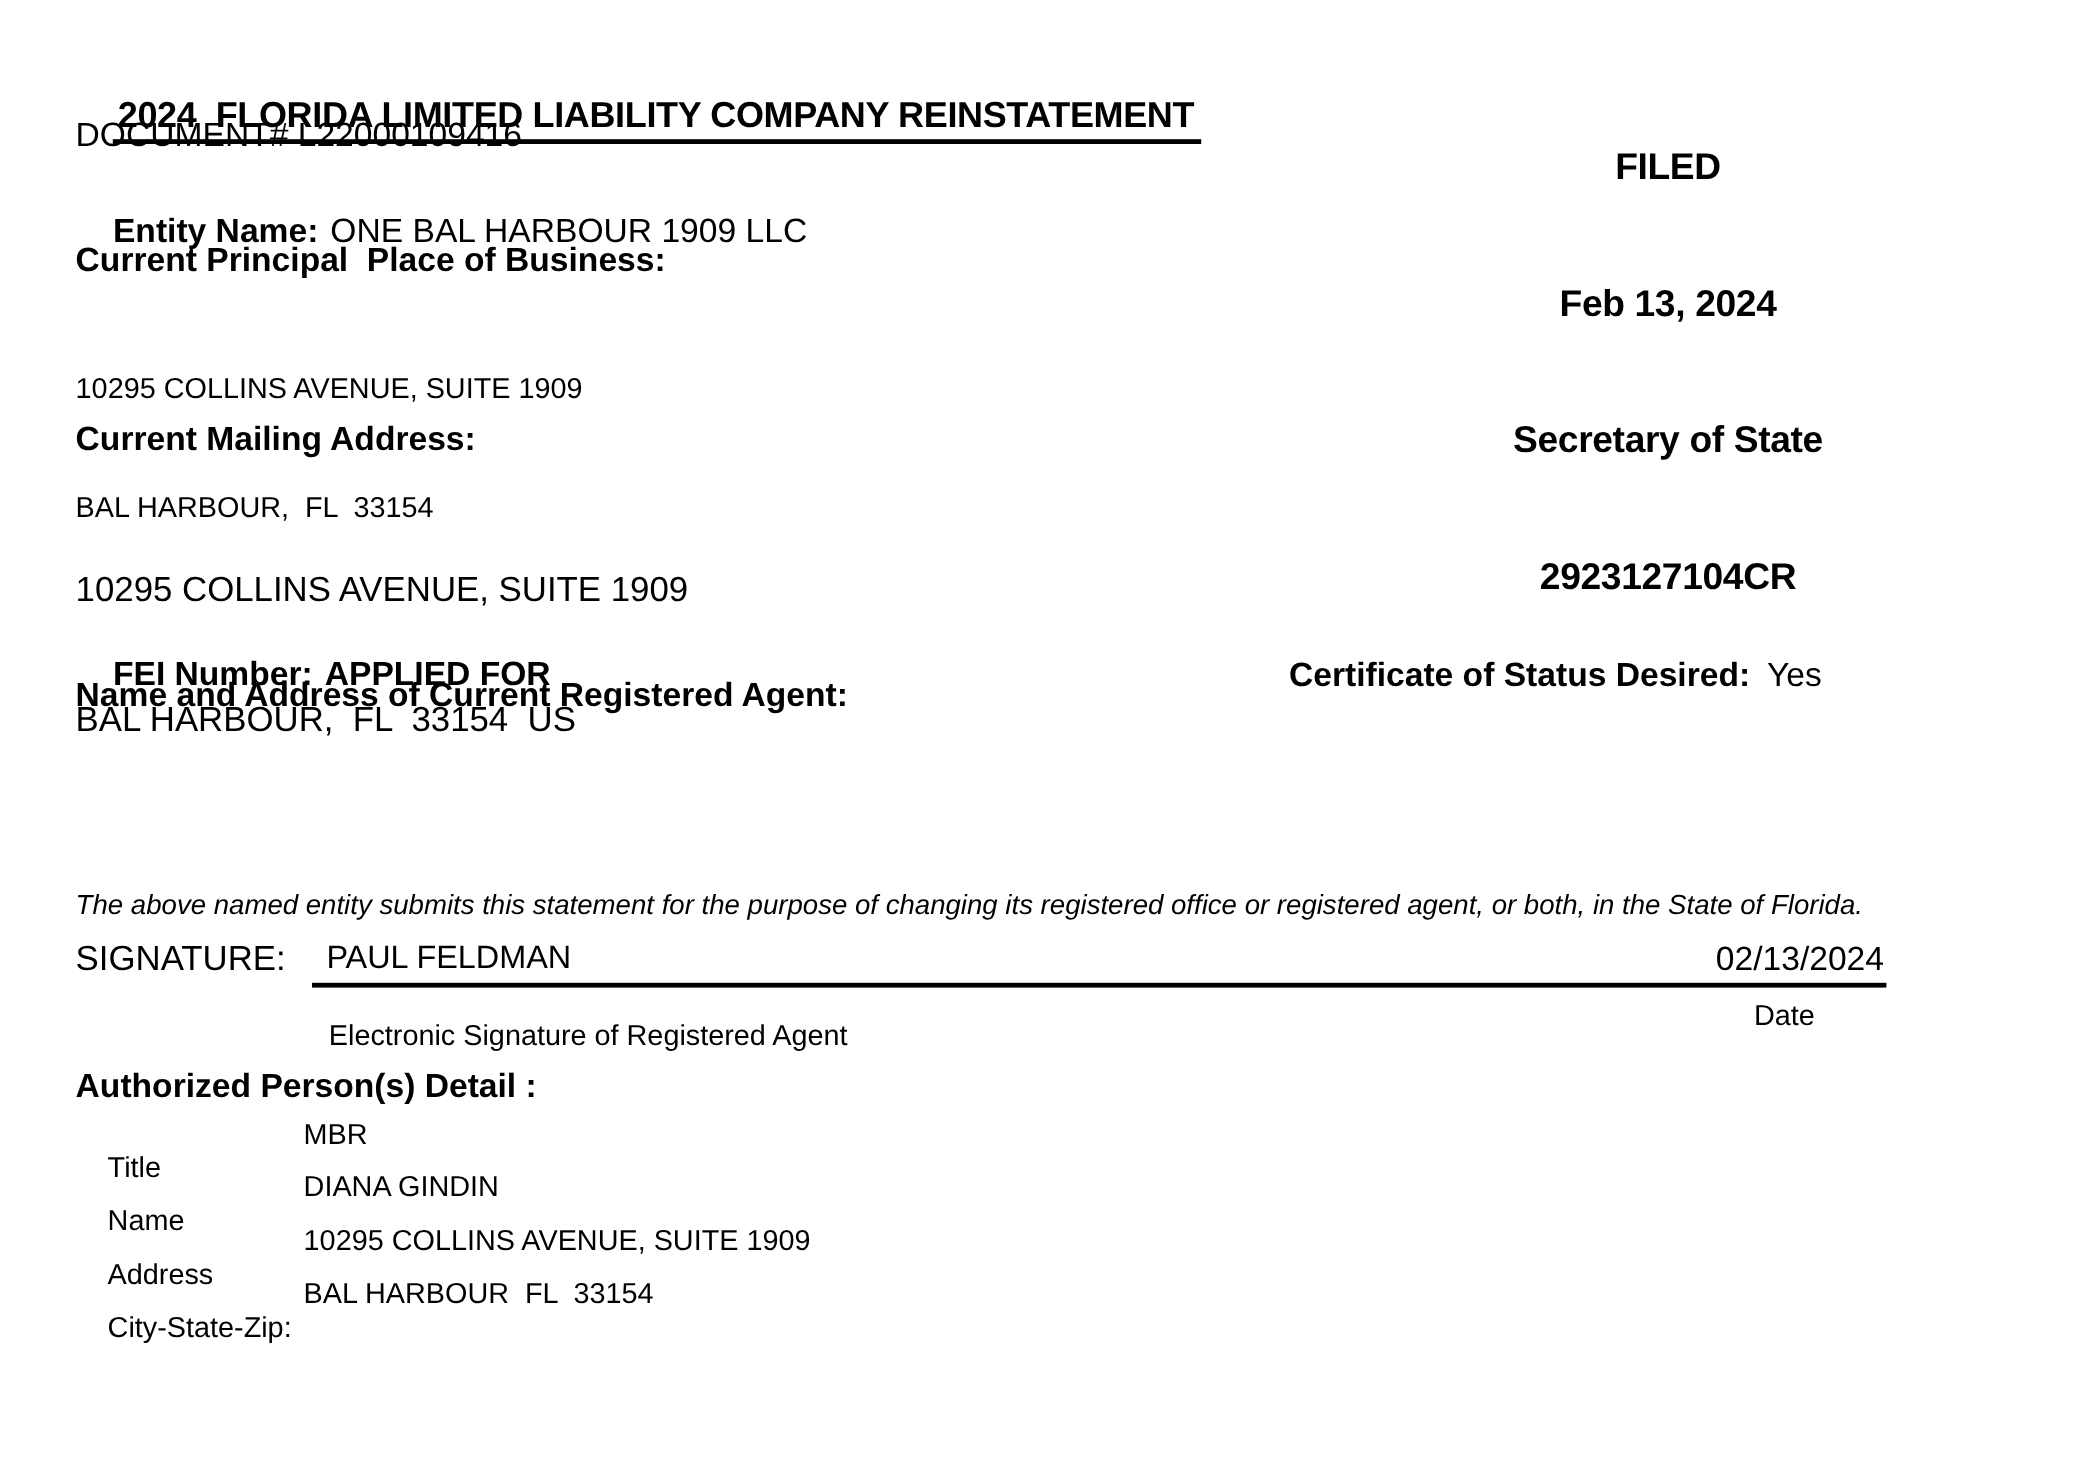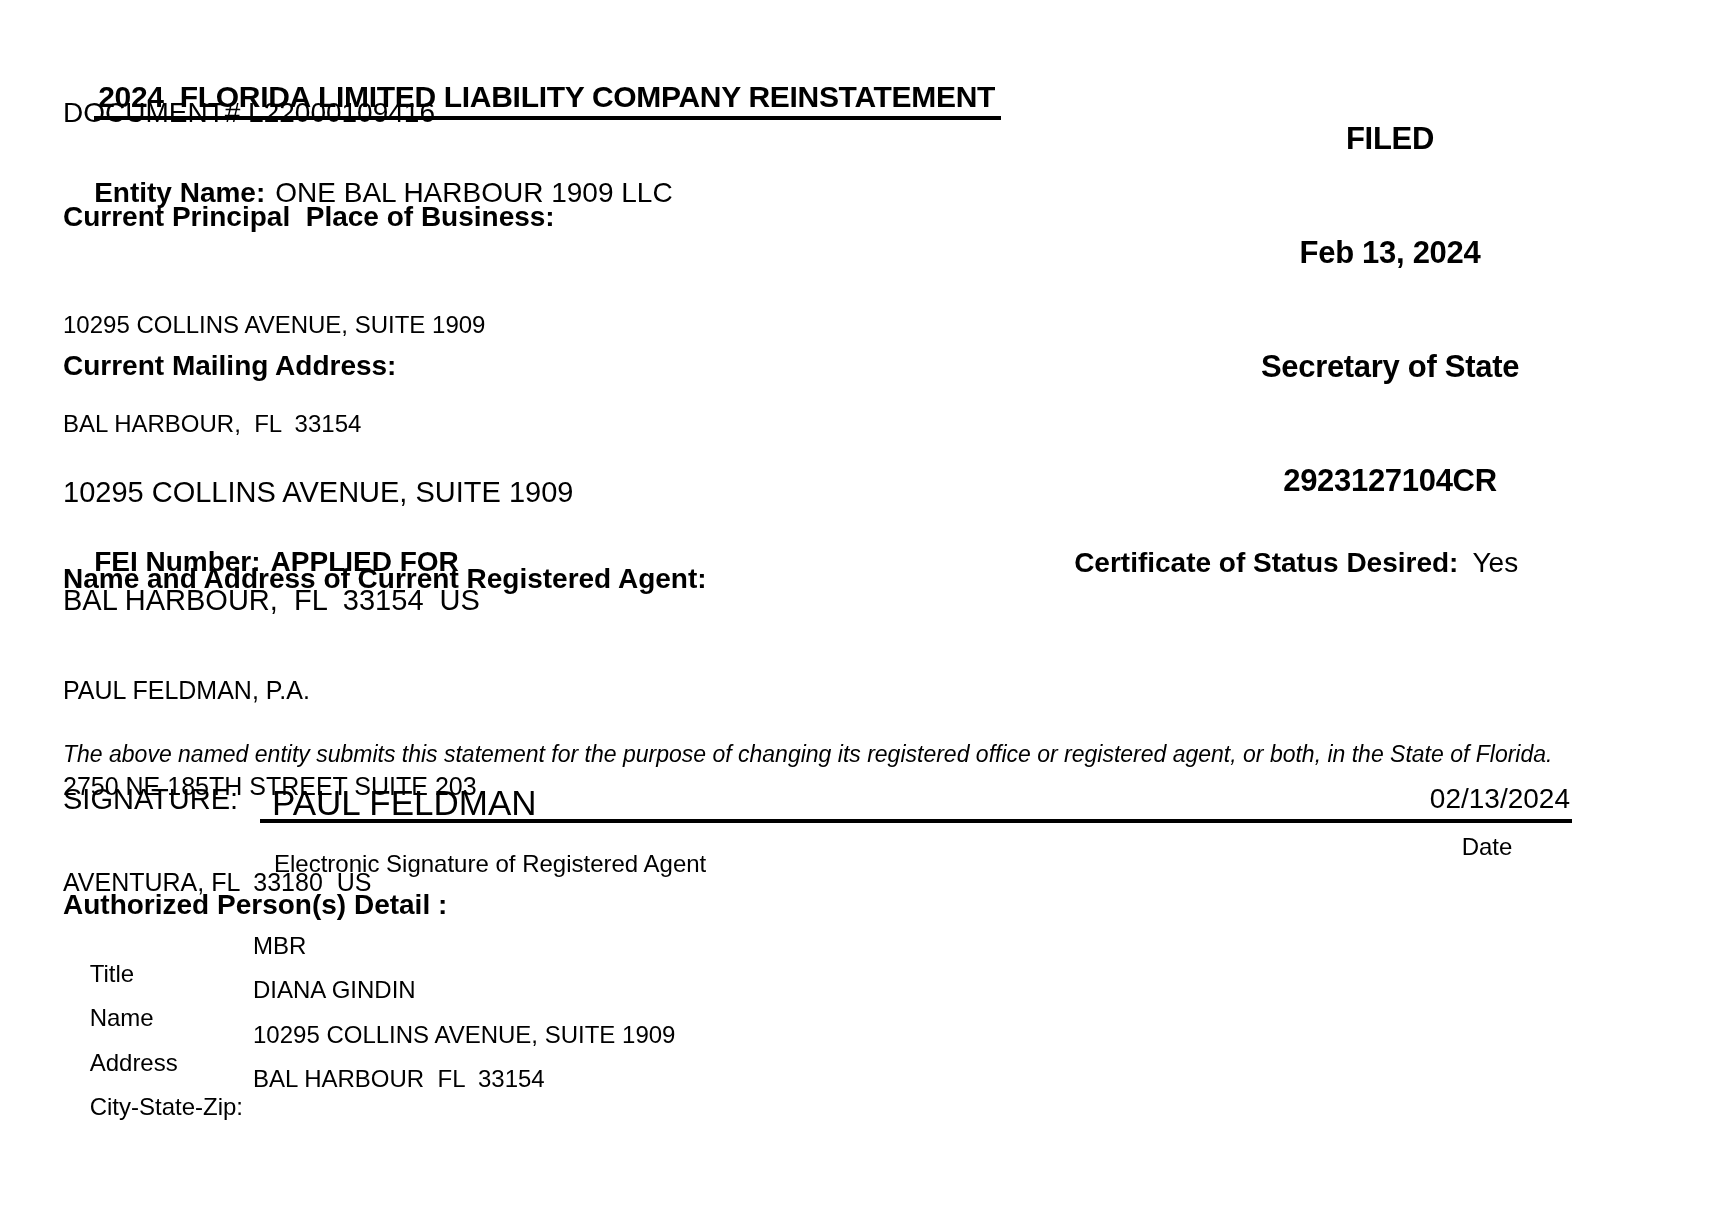--- a/index.html
+++ b/index.html
@@ -58,21 +58,21 @@
   #fei-line .value { margin-left: 10px; }
   #cert-line { left: 1043px; top: 515px; font-size: 28px; }
   #cert-line .value { margin-left: 14px; font-weight: normal; }
 
   #agent-heading { left: 63px; top: 563px; font-size: 28px; }
   #agent-address { left: 63px; top: 610px; font-size: 25px; line-height: 32px; }
 
   #statement-text { left: 63px; top: 741px; font-size: 23px; font-style: italic; text-align: right; }
 
   #signature-label { left: 63px;  top: 783px; font-size: 29px; }
-  #signature-name  { left: 272px; top: 783px; font-size: 35px; }
+  #signature-name  { left: 272px; top: 783px; font-size: 27px; }
   #signature-date  { left: 1240px; top: 783px; width: 330px; text-align: right; font-size: 28px; }
   #signature-line  { left: 260px; top: 819px; width: 1312px; height: 4px; background: #000; }
   #signature-caption { left: 274px; top: 833px; font-size: 24px; margin-top: 17px; }
   #date-label { left: 1412px; top: 833px; width: 150px; text-align: center; font-size: 24px; }
 
   #authorized-heading { left: 63px; top: 889px; font-size: 28px; }
   .detail-row { left: 63px; font-size: 24px; width: 900px; }
   .detail-row .row-value { position: absolute; left: 190px; top: 0; white-space: pre-wrap; }
   #row-title   { top: 932px; }
   #row-name    { top: 976px; }
@@ -115,25 +115,20 @@
 
   <div class="abs bold" id="fei-line">
     <span>FEI Number:</span><span class="value">APPLIED FOR</span>
   </div>
 
   <div class="abs bold" id="agent-heading">Name and Address of Current Registered Agent:</div>
 
   <div class="abs bold" id="cert-line">
     <span>Certificate of Status Desired:</span><span class="value">Yes</span>
   </div>
-  <div class="abs" id="agent-address">
-    <div>PAUL FELDMAN, P.A.</div>
-    <div>2750 NE 185TH STREET SUITE 203</div>
-    <div>AVENTURA, FL  33180  US</div>
-  </div>
 
   <div class="abs" id="statement-text">The above named entity submits this statement for the purpose of changing its registered office or registered agent, or both, in the State of Florida.</div>
 
   <div class="abs" id="signature-label">SIGNATURE:</div>
   <div class="abs" id="signature-name">PAUL FELDMAN</div>
   <div class="abs" id="signature-date">02/13/2024</div>
   <div class="abs" id="signature-line"></div>
   <div class="abs" id="signature-caption">Electronic Signature of Registered Agent</div>
   <div class="abs" id="date-label">Date</div>
 

